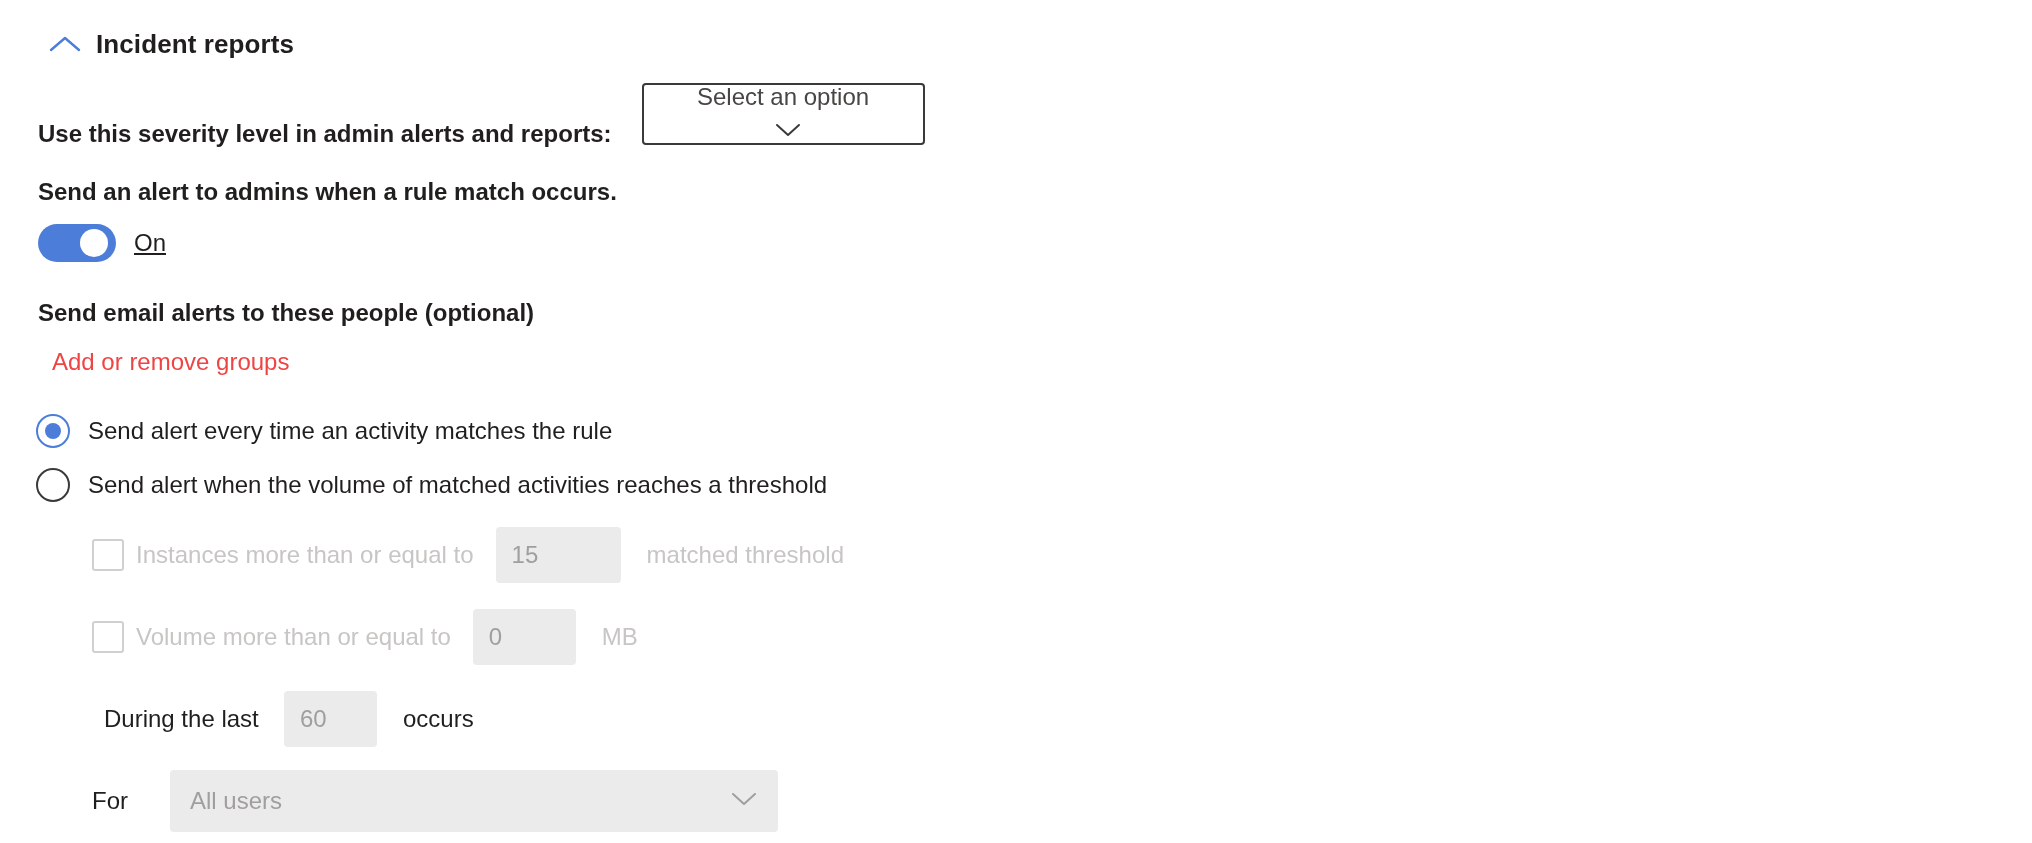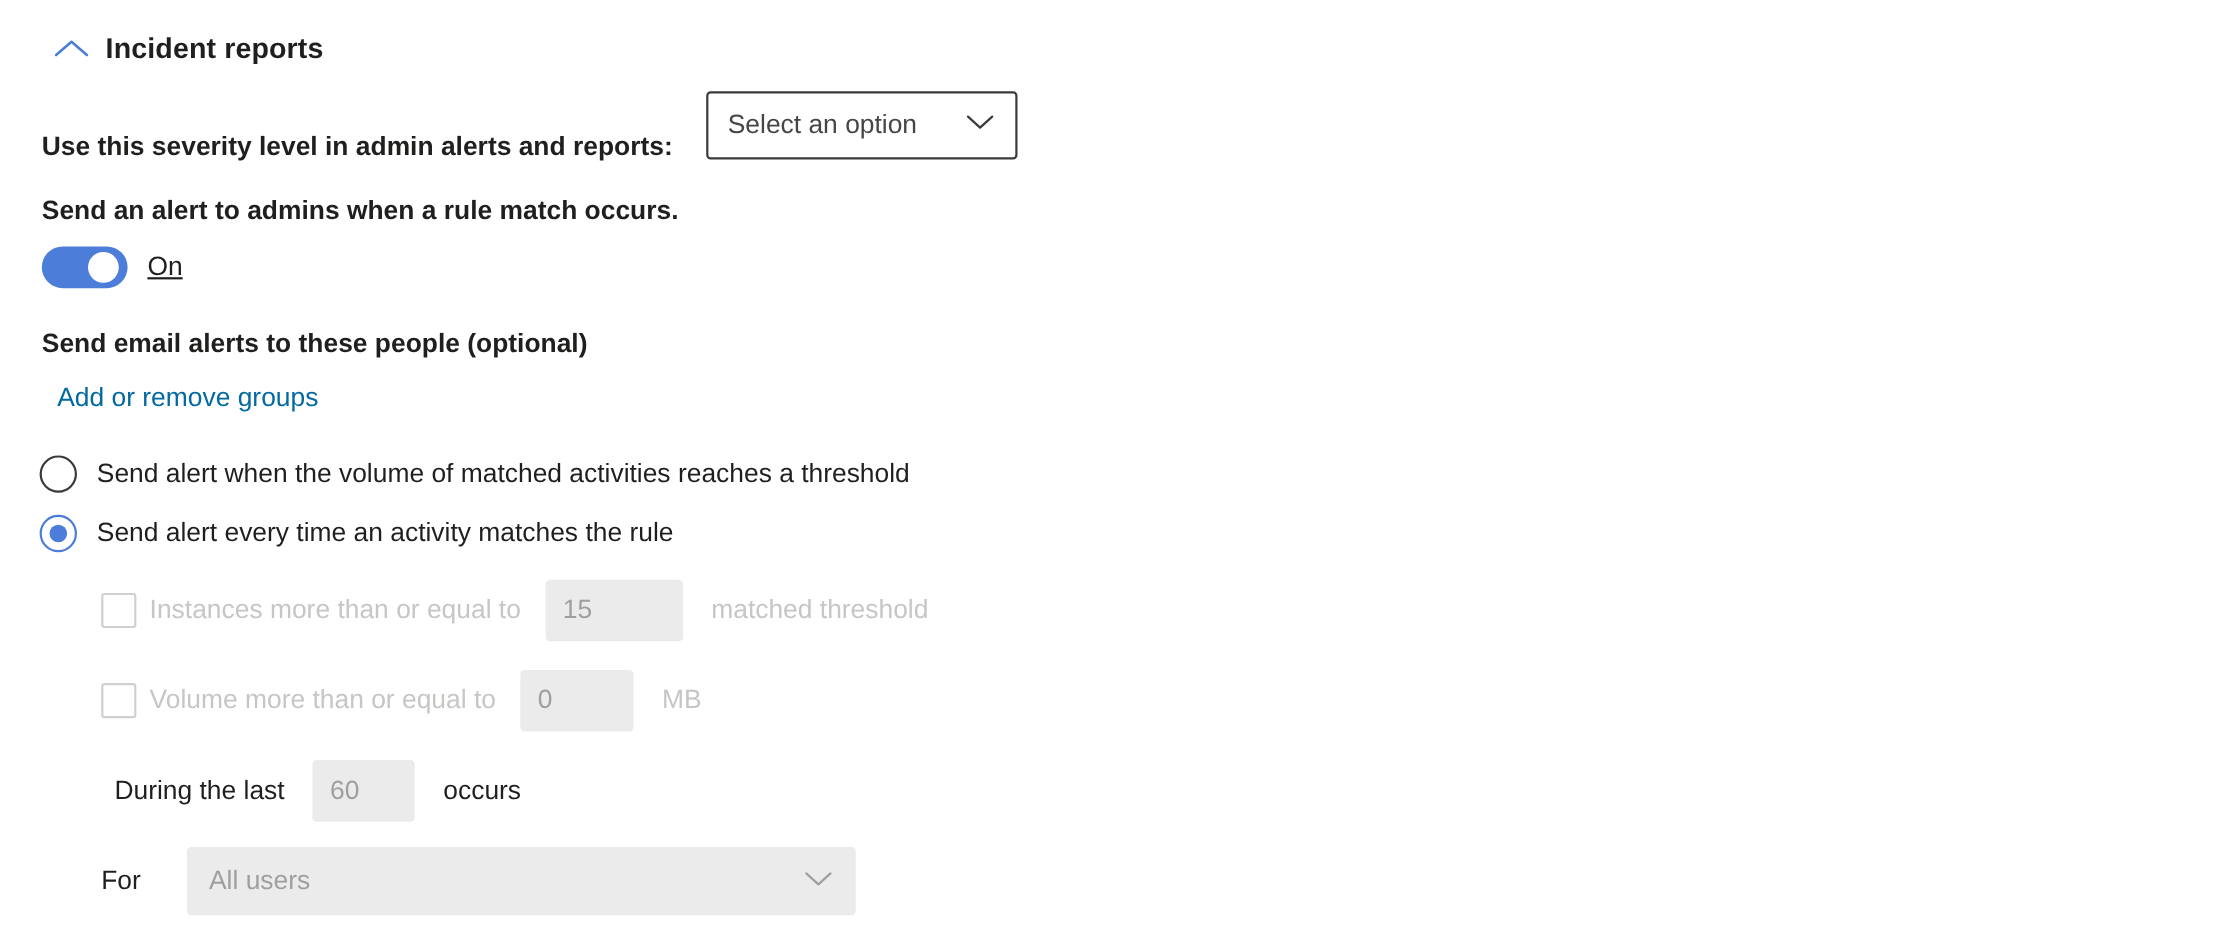--- a/index.html
+++ b/index.html
@@ -67,20 +67,21 @@
     height: 62px;
     box-sizing: border-box;
     border: 2px solid #3b3a39;
     border-radius: 4px;
     background: #ffffff;
     display: flex;
     align-items: center;
     justify-content: space-between;
     padding: 0 18px 0 18px;
     cursor: pointer;
+    flex-direction: column;
   }
   .severity-dropdown .dd-text {
     font-size: 24px;
     color: #484644;
     font-weight: normal;
     line-height: 1;
   }
   .dd-chevron { flex: none; margin-left: 10px; }
 
   
@@ -132,21 +133,21 @@
     font-size: 24px;
     font-weight: bold;
     color: #201f1e;
     line-height: 1.1;
   }
   .link-row {
     padding: 24px 0 0 52px;
   }
   .add-remove-link {
     font-size: 24px;
-    color: #0369a1;
+    color: #ef4444;
     text-decoration: none;
     cursor: pointer;
     line-height: 1;
   }
 
   
   .radio-group {
     padding: 40px 0 0 36px;
   }
   .radio-item {
@@ -307,26 +308,26 @@
 
   <div class="email-alerts">
     <div class="email-alerts-label">Send email alerts to these people (optional)</div>
   </div>
   <div class="link-row">
     <a class="add-remove-link" href="#">Add or remove groups</a>
   </div>
 
   <div class="radio-group">
     <div class="radio-item">
+      <span class="radio-outer checked"></span>
+      <span class="radio-label">Send alert every time an activity matches the rule</span>
+    </div>
+    <div class="radio-item">
       <span class="radio-outer"></span>
       <span class="radio-label">Send alert when the volume of matched activities reaches a threshold</span>
-    </div>
-    <div class="radio-item">
-      <span class="radio-outer checked"></span>
-      <span class="radio-label">Send alert every time an activity matches the rule</span>
     </div>
   </div>
 
   <div class="threshold-form">
 
     <div class="th-row">
       <span class="checkbox-disabled"></span>
       <span class="th-label">Instances more than or equal to</span>
       <span class="input-disabled input-instances">
         <span>15</span>

